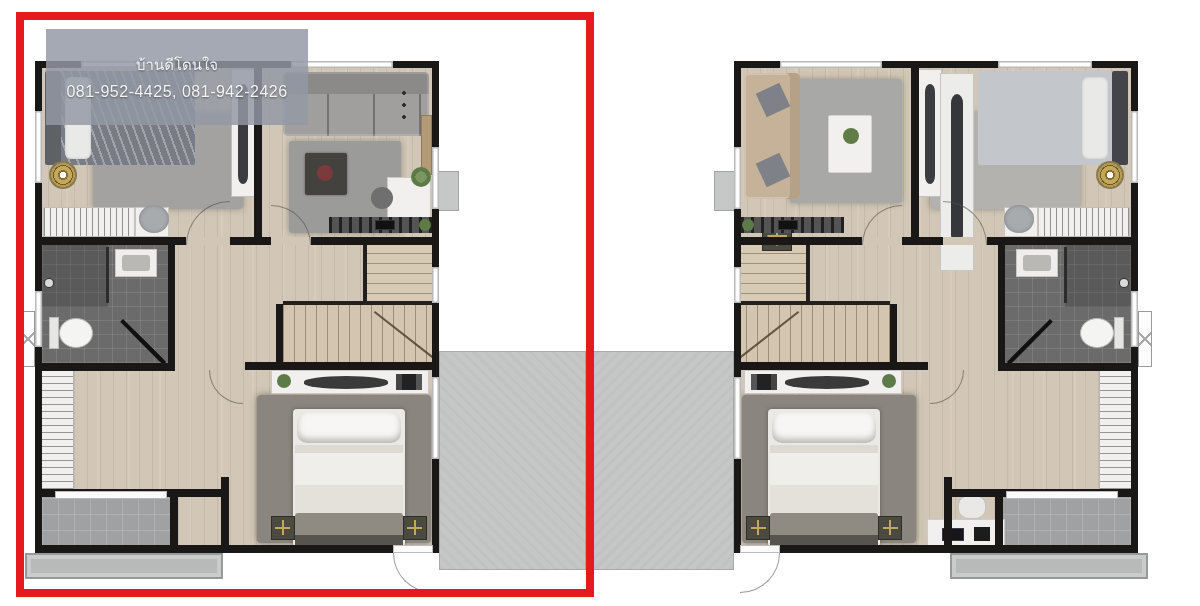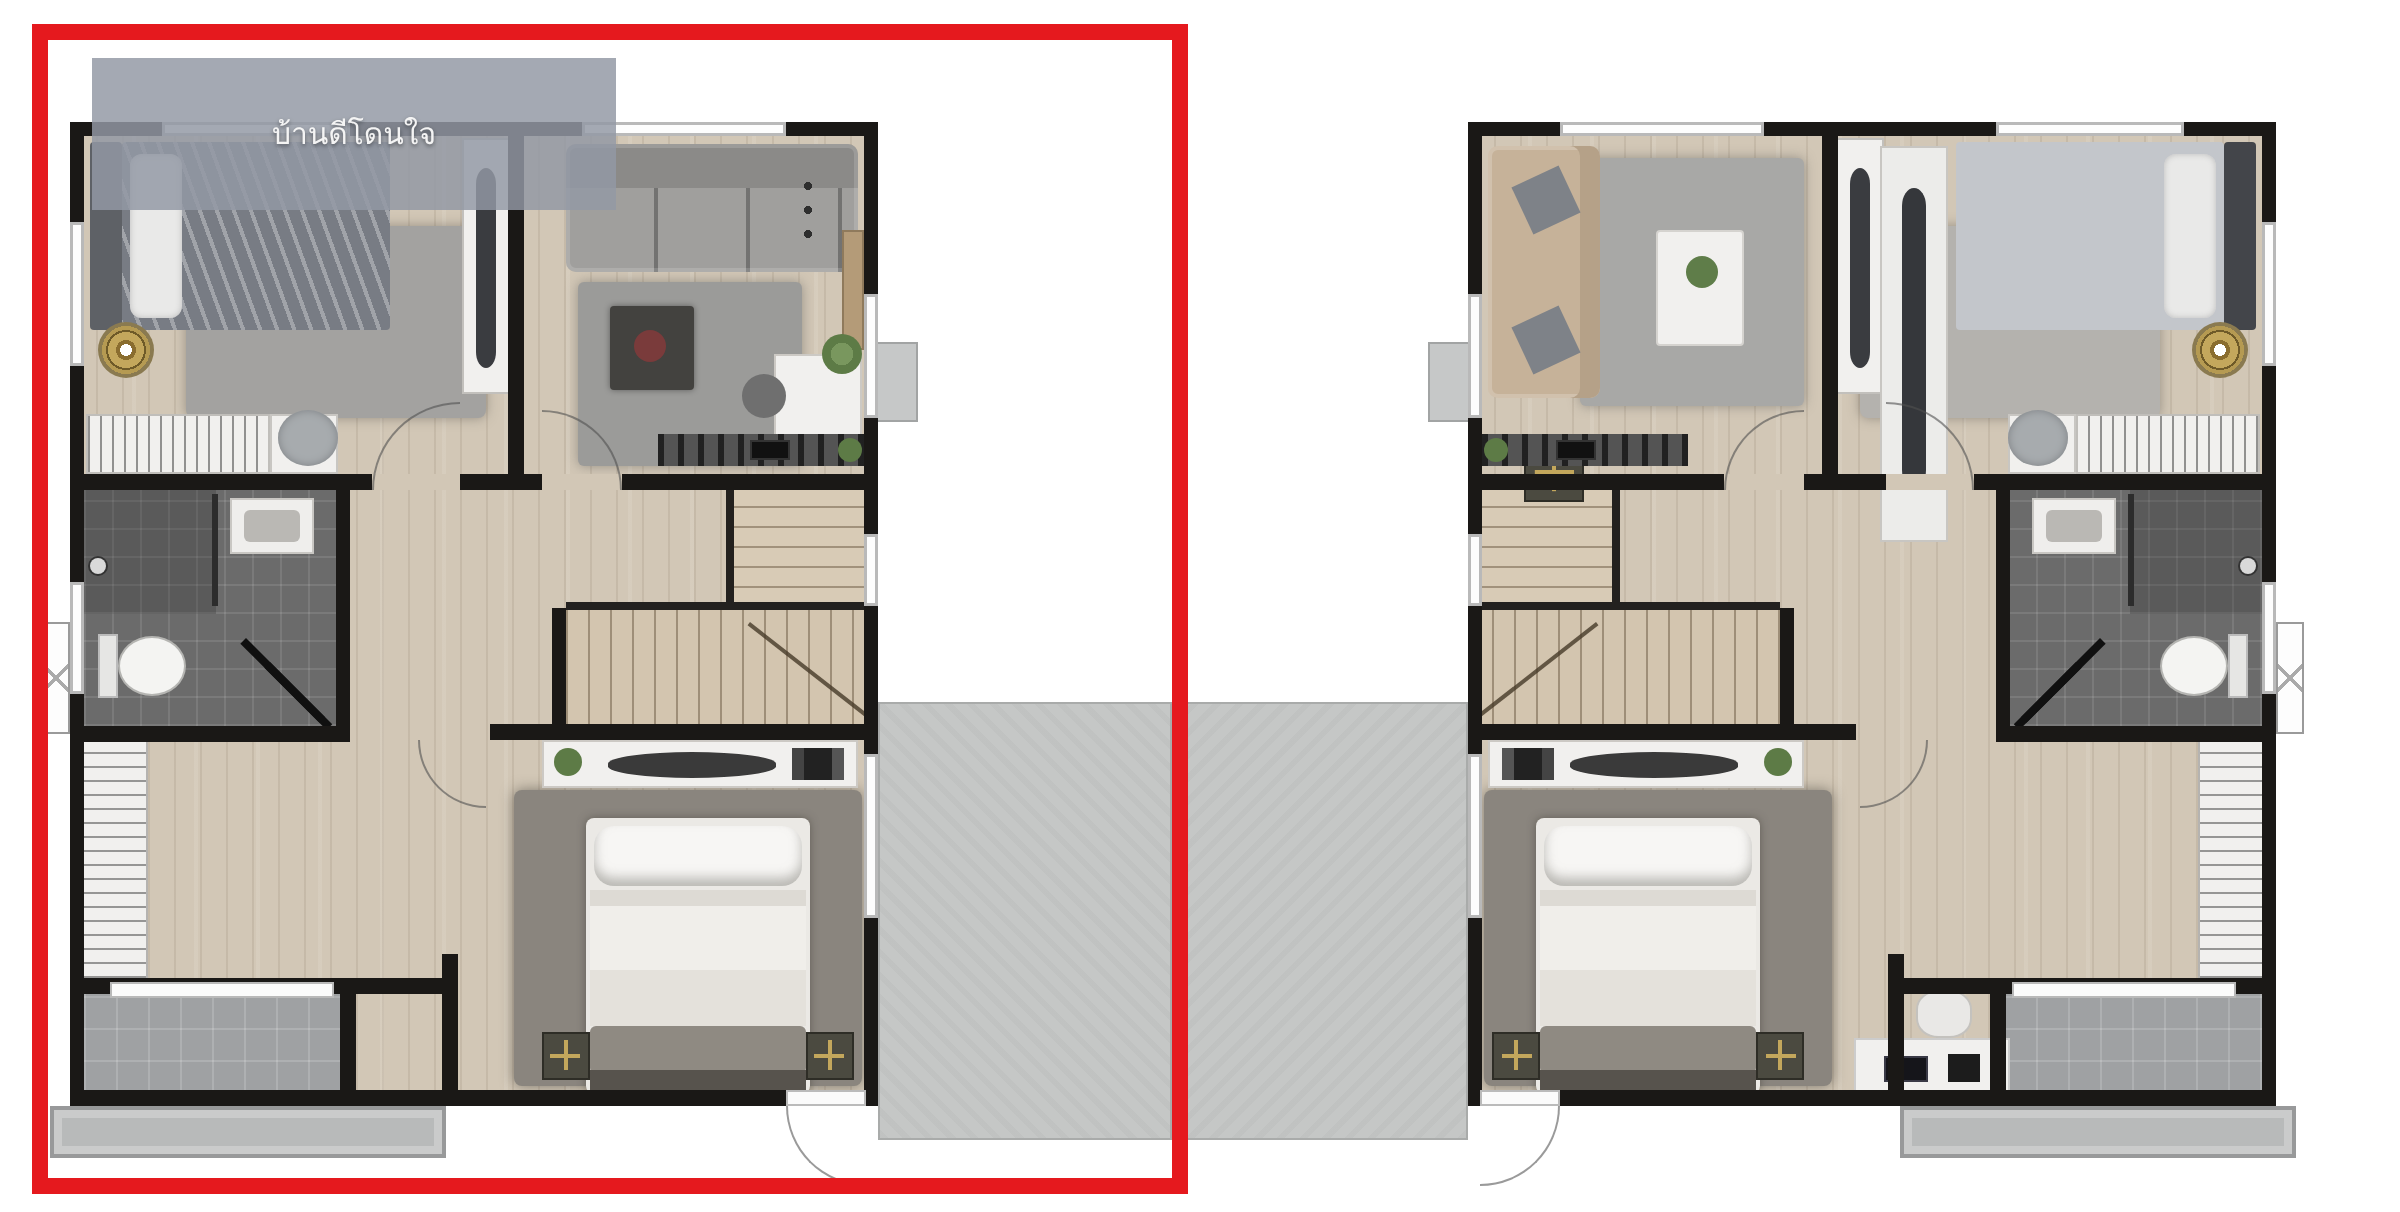--- a/index.html
+++ b/index.html
@@ -182,21 +182,21 @@
   .vb-goldlamp{left:346px;top:160px;width:30px;height:30px;z-index:3;}
   .vb-panel2{left:164px;top:12px;width:34px;height:198px;z-index:3;background:#ececea;border:1px solid #c8c6c2;}
   .vb-panel2 .blade2{left:10px;top:20px;width:12px;height:150px;background:#35373b;border-radius:50%/6%;}
   .vb-desk{left:133px;top:458px;width:78px;height:28px;z-index:4;background:var(--furniture-white);border:1px solid #ccc;}
   .vb-desk .gadget1{left:14px;top:7px;width:16px;height:14px;background:#1c1c1c;}
   .vb-desk .gadget2{left:40px;top:8px;width:22px;height:13px;background:#15151a;box-shadow:inset 0 0 0 1px #3a3a46;}
   .vb-canister{left:152px;top:434px;width:28px;height:24px;z-index:4;background:#e9e8e6;border:1px solid #c4c2be;border-radius:40%;}
 
   
   .highlight-box{position:absolute;left:16px;top:12px;width:578px;height:585px;border:8px solid var(--highlight-red);z-index:30;box-sizing:border-box;}
-  .watermark{position:absolute;left:46px;top:29px;width:262px;height:76px;background:var(--watermark-bg);z-index:40;
+  .watermark{position:absolute;left:46px;top:29px;width:262px;height:96px;background:var(--watermark-bg);z-index:40;
     display:flex;flex-direction:column;align-items:center;justify-content:center;gap:6px;}
   .watermark .wm-line1{color:var(--watermark-text);font-size:15px;text-shadow:0 1px 2px rgba(0,0,0,0.45);}
   .watermark .wm-line2{color:var(--watermark-text);font-size:16px;letter-spacing:0.5px;text-shadow:0 1px 2px rgba(0,0,0,0.45);}
 </style>
 </head>
 <body>
 
 <div class="canvas">
   <div class="plan" id="plan-left">
   <div class="terrace"></div>
@@ -414,14 +414,15 @@
   <div class="win win-right-1"></div>
   <div class="win win-right-2"></div>
   <div class="win win-right-3"></div>
   <div class="balcony-thresh"></div>
 </div>
 
   <div class="highlight-box"></div>
 
   <div class="watermark">
     <div class="wm-line1">บ้านดีโดนใจ</div>
+    <div class="wm-line2">081-952-4425, 081-942-2426</div>
   </div>
 </div>
 
 </body></html>

